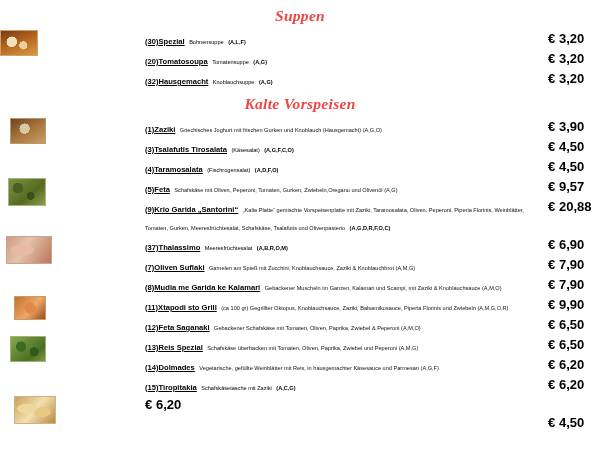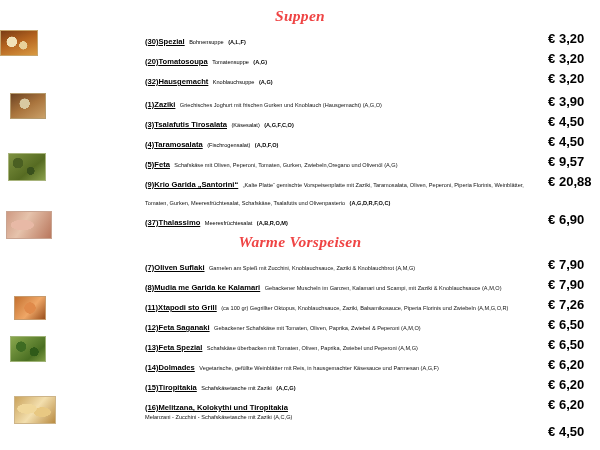--- a/index.html
+++ b/index.html
@@ -198,20 +198,21 @@
         <span class="name">(32)</span><span class="name">Hausgemacht</span>
         <span class="inline-desc">Knoblauchsuppe</span>
         <span class="alerg">(A,G)</span>
       </div>
       <div class="price-col"><span class="cur">€</span><span>3,20</span></div>
     </div>
   </div>
 
   <div class="gap-sm"></div>
 
+  <div class="section-title">Kalte Vorspeisen</div>
   <div class="menu-block">
 
     <div class="row">
       <div class="thumb-col">
         <div class="thumb t-meat"></div>
       </div>
       <div class="text-col">
         <span class="name">(1)</span><span class="name">Zaziki</span>
         <span class="desc">Griechisches Joghurt mit frischen Gurken und Knoblauch (Hausgemacht) (A,G,O)</span>
       </div>
@@ -265,21 +266,20 @@
       </div>
       <div class="text-col">
         <span class="name">(37)</span><span class="name">Thalassimo</span>
         <span class="inline-desc">Meeresfrüchtesalat</span>
         <span class="alerg">(A,B,R,O,M)</span>
       </div>
       <div class="price-col"><span class="cur">€</span><span>6,90</span></div>
     </div>
   </div>
 
-  <div class="section-title">Warme Vorspeisen</div>
   <div class="menu-block">
 
     <div class="row">
       <div class="thumb-col"></div>
       <div class="text-col">
         <span class="name">(7)</span><span class="name">Oliven Suflaki</span>
         <span class="desc">Garnelen am Spieß mit Zucchini, Knoblauchsauce, Zaziki &amp; Knoblauchbrot (A,M,G)</span>
       </div>
       <div class="price-col"><span class="cur">€</span><span>7,90</span></div>
     </div>
@@ -294,38 +294,38 @@
     </div>
 
     <div class="row">
       <div class="thumb-col">
         <div class="thumb t-shrimp"></div>
       </div>
       <div class="text-col">
         <span class="name">(11)</span><span class="name">Xtapodi sto Grill</span>
         <span class="desc">(ca 100 gr) Gegrillter Oktopus, Knoblauchsauce, Zaziki, Balsamikosauce, Piperia Florinis und Zwiebeln (A,M,G,O,R)</span>
       </div>
-      <div class="price-col"><span class="cur">€</span><span>7,26</span></div>
+      <div class="price-col"><span class="cur">€</span><span>9,90</span></div>
     </div>
 
     <div class="row">
       <div class="thumb-col"></div>
       <div class="text-col">
         <span class="name">(12)</span><span class="name">Feta Saganaki</span>
         <span class="desc">Gebackener Schafskäse mit Tomaten, Oliven, Paprika, Zwiebel &amp; Peperoni (A,M,O)</span>
       </div>
       <div class="price-col"><span class="cur">€</span><span>6,50</span></div>
     </div>
 
     <div class="row">
       <div class="thumb-col">
         <div class="thumb t-greens"></div>
       </div>
       <div class="text-col">
-        <span class="name">(13)</span><span class="name">Feta Spezial</span>
+        <span class="name">(13)</span><span class="name">Reis Spezial</span>
         <span class="desc">Schafskäse überbacken mit Tomaten, Oliven, Paprika, Zwiebel und Peperoni (A,M,G)</span>
       </div>
       <div class="price-col"><span class="cur">€</span><span>6,50</span></div>
     </div>
 
     <div class="row">
       <div class="thumb-col"></div>
       <div class="text-col">
         <span class="name">(14)</span><span class="name">Dolmades</span>
         <span class="desc">Vegetarische, gefüllte Weinblätter mit Reis, in hausgemachter Käsesauce und Parmesan (A,G,F)</span>
@@ -340,24 +340,20 @@
         <span class="inline-desc">Schafskäsetasche mit Zaziki</span>
         <span class="alerg">(A,C,G)</span>
       </div>
       <div class="price-col"><span class="cur">€</span><span>6,20</span></div>
     </div>
 
     <div class="row">
       <div class="thumb-col">
         <div class="thumb t-pie"></div>
       </div>
-      <div class="text-col">
-        <span class="name">(16)</span><span class="name">Melitzana, Kolokythi und Tiropitakia</span>
-        <div class="desc">Melanzani - Zucchini - Schafskäsetasche mit Zaziki  (A,C,G)</div>
-      </div>
       <div class="price-col"><span class="cur">€</span><span>6,20</span></div>
     </div>
 
     <div class="row">
       <div class="thumb-col"></div>
       <div class="text-col">
         
         
         
       </div>

